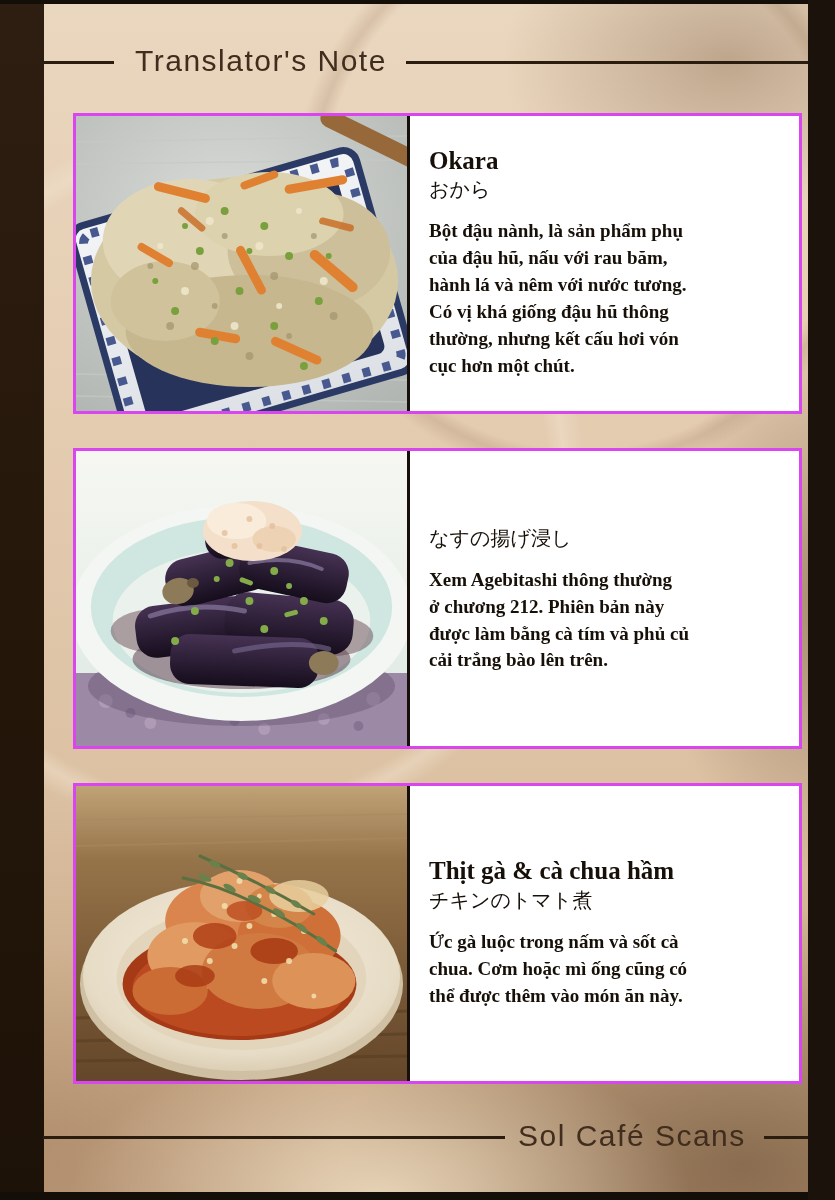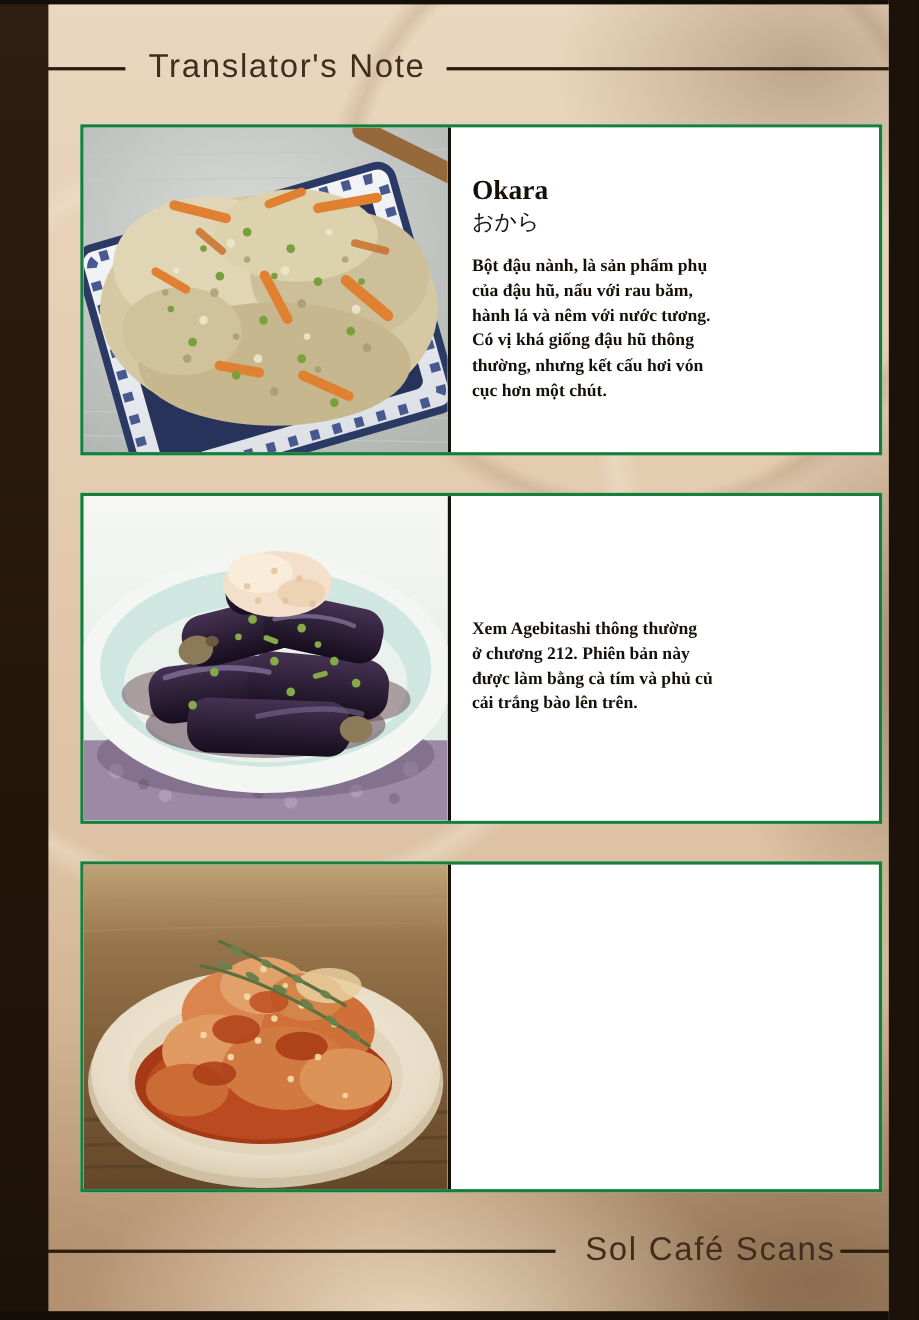--- a/index.html
+++ b/index.html
@@ -29,40 +29,40 @@
   .rule-h-left  { top:61px; left:43px; width:71px; }
   .rule-h-right { top:61px; left:406px; right:0; }
   .rule-f-left  { top:1136px; left:43px; width:462px; }
   .rule-f-right { top:1136px; left:764px; right:0; }
 
   .script-title {
     position:absolute; font-size:30px; letter-spacing:1.5px;
     color:#402d1e; font-weight:400;
   }
   .header-title { top:44px; left:135px; }
-  .footer-title { top:1119px; left:532px; }
+  .footer-title { top:1119px; left:518px; }
 
   .card {
     position:absolute; left:73px; width:729px; height:301px;
-    border:3px solid #15803d; background:#ffffff; display:flex;
+    border:3px solid #d946ef; background:#ffffff; display:flex;
   }
   .card-1 { top:113px; } .card-2 { top:448px; } .card-3 { top:783px; }
 
   .photo { width:334px; flex:none; border-right:3px solid #17100a; overflow:hidden; }
   .photo svg { display:block; width:100%; height:100%; }
 
   .card-text {
     flex:1; background:#fff; color:#171009;
     padding:14px 12px 14px 19px;
     display:flex; flex-direction:column; justify-content:center;
     font-family:"Liberation Serif",serif;
   }
   .dish-title { font-size:25px; font-weight:700; line-height:1.1; }
   .dish-jp    { font-size:20px; font-weight:400; line-height:1.3; margin-top:2px; }
-  .dish-desc  { font-size:16px; font-weight:700; line-height:1.42; margin-top:16px; white-space:pre-line; }
+  .dish-desc  { font-size:19px; font-weight:700; line-height:1.42; margin-top:16px; white-space:pre-line; }
 </style>
 </head>
 <body>
 
 <div class="page">
   <div class="page-bg"></div>
   <div class="left-bar"></div>
   <div class="top-strip"></div>
 
   <div class="rule rule-h-left"></div>
@@ -247,20 +247,21 @@
           <circle cx="250" cy="170" r="4"></circle>
             <circle cx="100" cy="190" r="4"></circle>
             <circle cx="190" cy="178" r="4"></circle>
           <circle cx="215" cy="135" r="3"></circle>
           <rect x="165" y="128" width="14" height="5" rx="2.5" transform="rotate(20 172 130)"></rect>
           <rect x="210" y="160" width="14" height="5" rx="2.5" transform="rotate(-15 217 162)"></rect>
         </g>
       </svg>
     </figure>
     <div class="card-text">
+      <div class="dish-jp">なすの揚げ浸し</div>
       <p class="dish-desc">Xem Agebitashi thông thường
 ở chương 212. Phiên bản này
 được làm bằng cà tím và phủ củ
 cải trắng bào lên trên.</p>
     </div>
   </section>
 
   <section class="card card-3">
     <figure class="photo">
       <svg viewBox="0 0 334 295" preserveAspectRatio="none">
@@ -339,20 +340,27 @@
             <ellipse cx="228" cy="142" rx="7" ry="3" transform="rotate(38 228 142)"></ellipse>
             <ellipse cx="248" cy="155" rx="7" ry="3" transform="rotate(40 248 155)"></ellipse>
             <ellipse cx="140" cy="78" rx="6" ry="3" transform="rotate(25 140 78)"></ellipse>
             <ellipse cx="168" cy="90" rx="6" ry="3" transform="rotate(28 168 90)"></ellipse>
             <ellipse cx="196" cy="104" rx="6" ry="3" transform="rotate(30 196 104)"></ellipse>
             <ellipse cx="222" cy="118" rx="6" ry="3" transform="rotate(32 222 118)"></ellipse>
           </g>
         </g>
       </svg>
     </figure>
+    <div class="card-text">
+      <h2 class="dish-title">Thịt gà &amp; cà chua hầm</h2>
+      <div class="dish-jp">チキンのトマト煮</div>
+      <p class="dish-desc">Ức gà luộc trong nấm và sốt cà
+chua. Cơm hoặc mì ống cũng có
+thể được thêm vào món ăn này.</p>
+    </div>
   </section>
 
   <div class="rule rule-f-left"></div>
   <div class="script-title footer-title">Sol Café Scans</div>
   <div class="rule rule-f-right"></div>
 
   <div class="bot-strip"></div>
 </div>
 
 </body></html>

